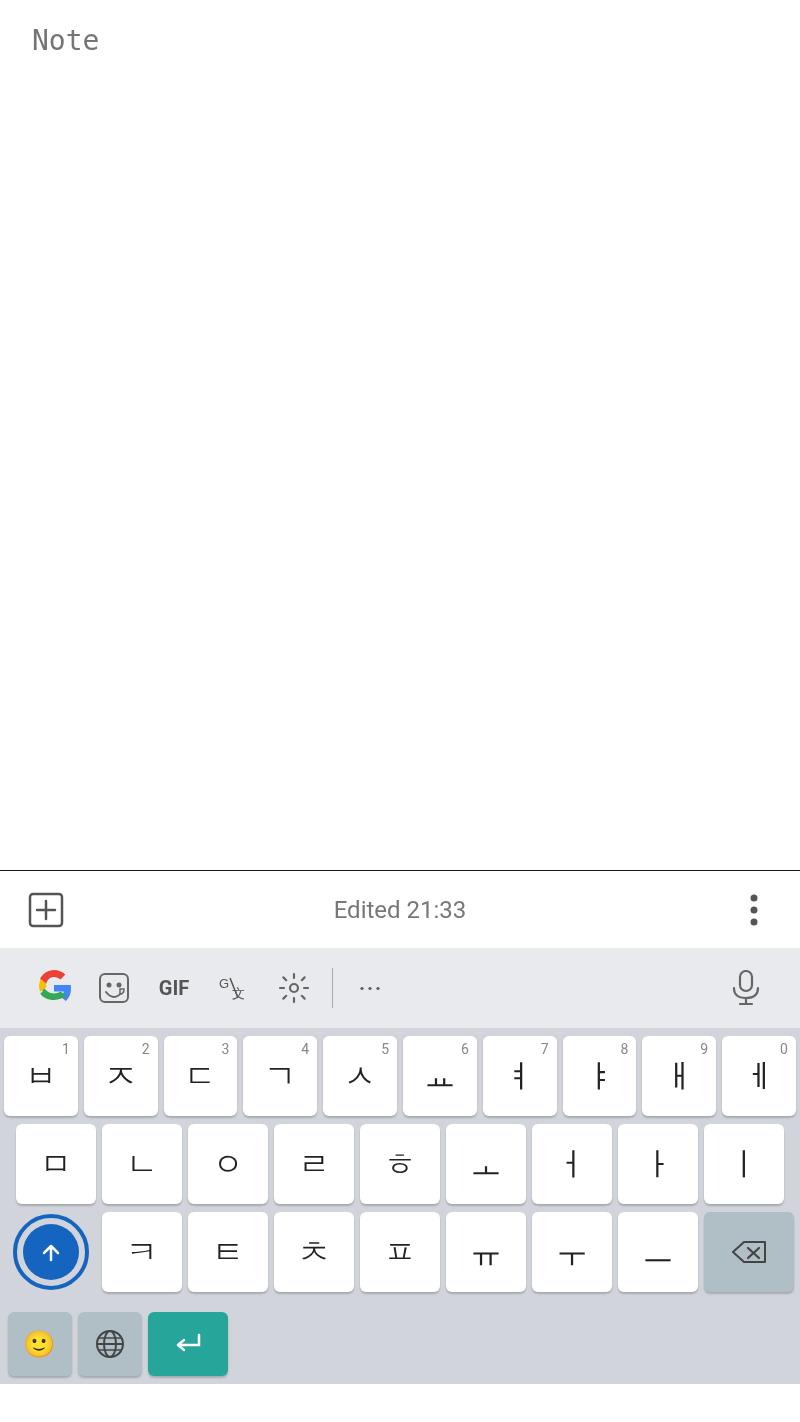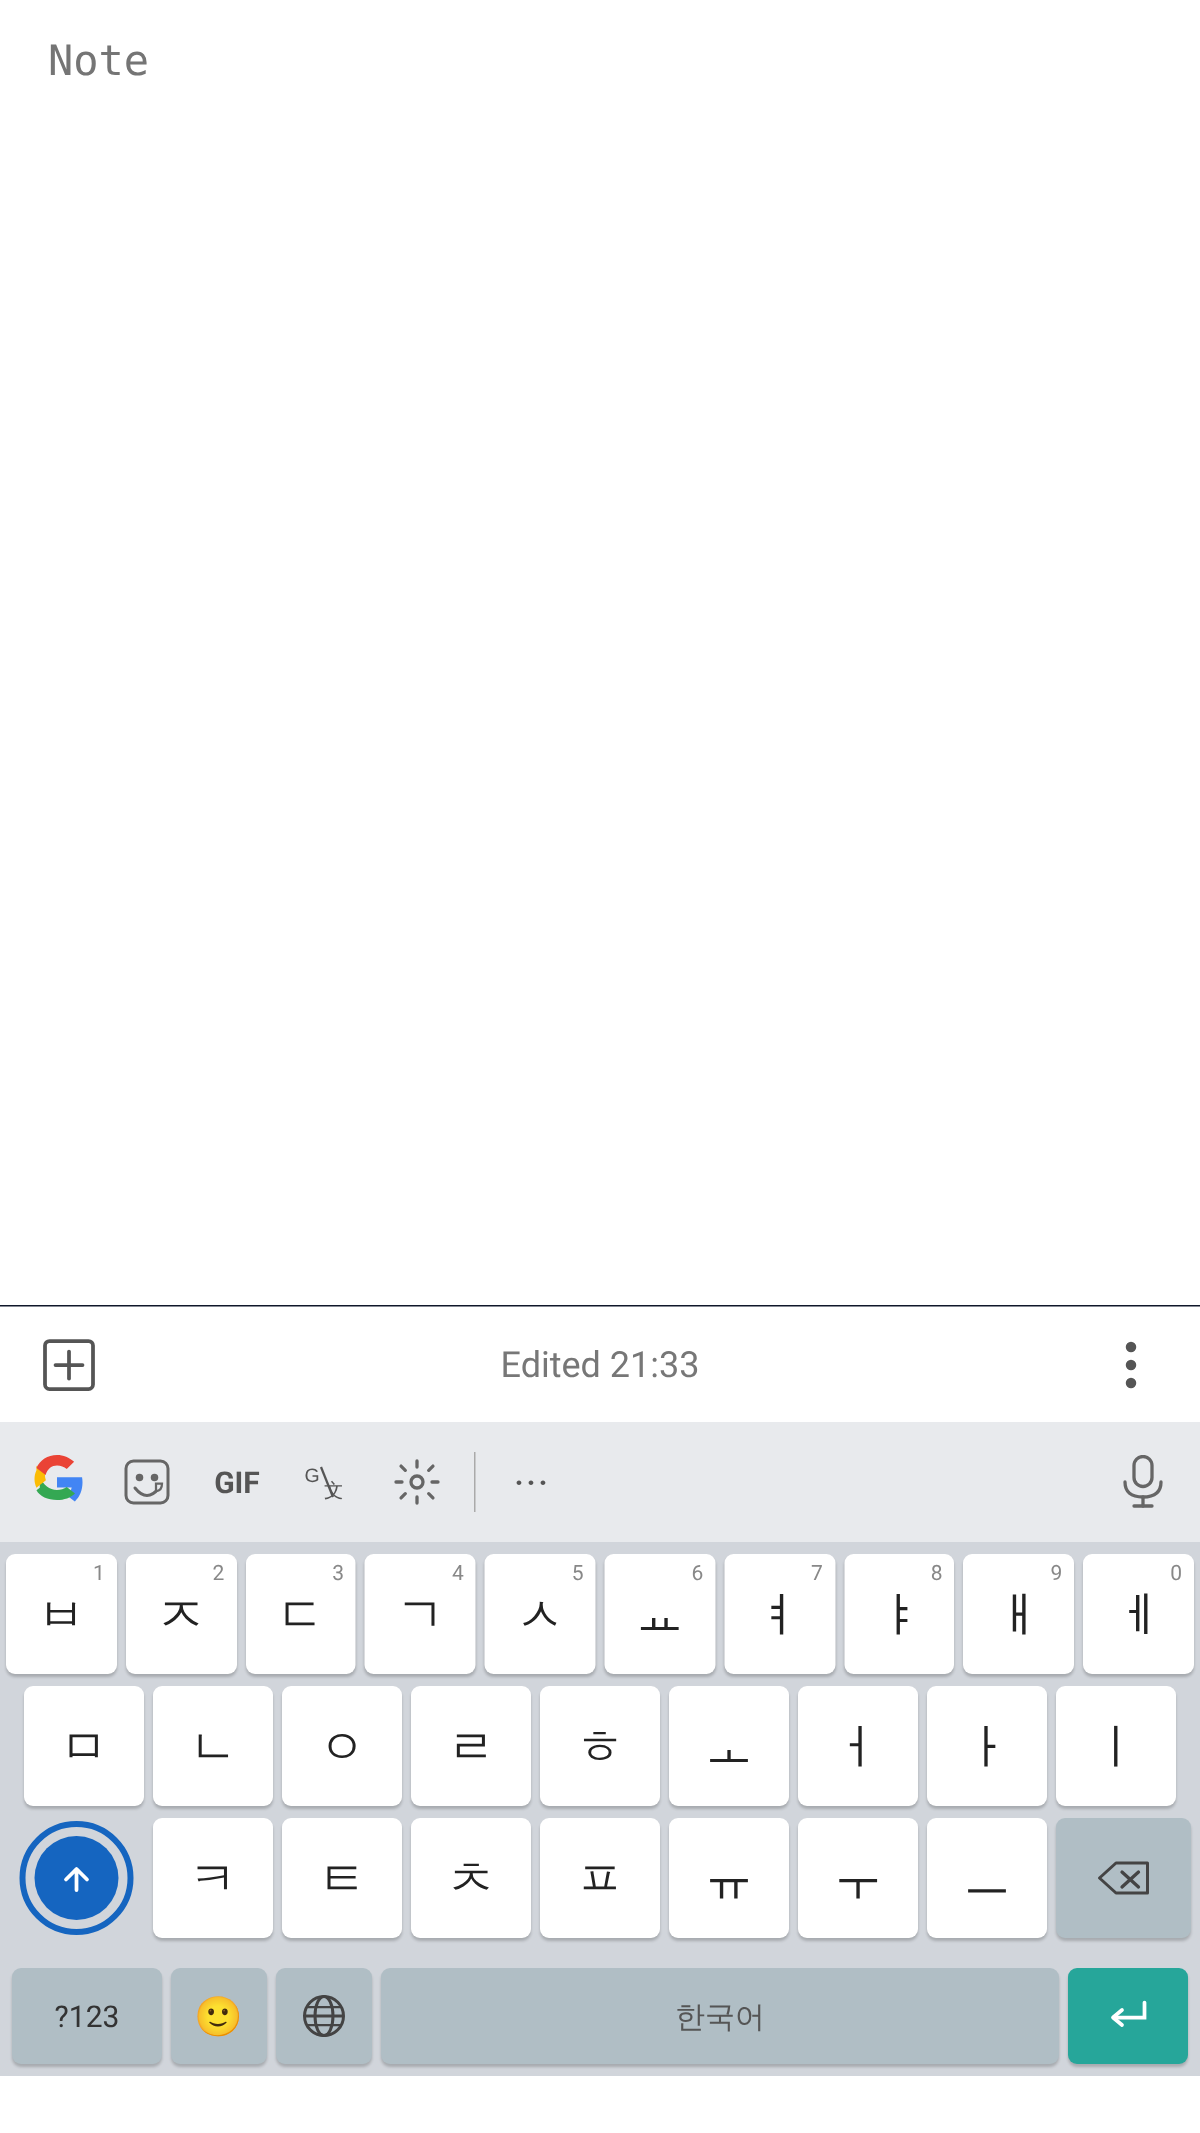--- a/index.html
+++ b/index.html
@@ -70,21 +70,21 @@
       color: #777;
     }
 
     
     #gboard-toolbar {
       width: 800px;
       height: 80px;
       background: #e8eaed;
       display: flex;
       align-items: center;
-      padding: 0 10px;
+      padding: 0 26px;
       gap: 4px;
     }
 
     .gboard-btn {
       height: 56px;
       min-width: 56px;
       display: flex;
       align-items: center;
       justify-content: center;
       border-radius: 8px;
@@ -404,41 +404,35 @@
       <svg width="36" height="28" viewBox="0 0 36 28" fill="none">
         <path d="M13 4L2 14L13 24H34V4H13Z" stroke="#444" stroke-width="2" fill="none" stroke-linejoin="round"></path>
         <line x1="17" y1="10" x2="28" y2="20" stroke="#444" stroke-width="2.2" stroke-linecap="round"></line>
         <line x1="28" y1="10" x2="17" y2="20" stroke="#444" stroke-width="2.2" stroke-linecap="round"></line>
       </svg>
     </div>
   </div>
 </div>
 
 <div id="keyboard-bottom">
-  <div class="bottom-key bottom-key-num">
-    <span style="font-size:20px;color:#333;">?123</span>
-  </div>
 
   <div class="bottom-key bottom-key-emoji">
     <span class="emoji-icon">🙂</span>
   </div>
 
   <div class="bottom-key bottom-key-globe">
     <svg width="30" height="30" viewBox="0 0 30 30" fill="none">
       <circle cx="15" cy="15" r="13" stroke="#444" stroke-width="2"></circle>
       <ellipse cx="15" cy="15" rx="6" ry="13" stroke="#444" stroke-width="2"></ellipse>
       <line x1="2" y1="15" x2="28" y2="15" stroke="#444" stroke-width="2"></line>
       <line x1="4" y1="9" x2="26" y2="9" stroke="#444" stroke-width="1.5"></line>
       <line x1="4" y1="21" x2="26" y2="21" stroke="#444" stroke-width="1.5"></line>
     </svg>
   </div>
 
-  <div class="bottom-key bottom-key-space">
-    <span>한국어</span>
-  </div>
 
   <div class="bottom-key bottom-key-enter">
     <svg width="34" height="26" viewBox="0 0 34 26" fill="none">
       <path d="M28 4V14H8" stroke="white" stroke-width="2.5" stroke-linecap="round"></path>
       <path d="M13 9L7 14L13 19" stroke="white" stroke-width="2.5" stroke-linecap="round" stroke-linejoin="round"></path>
     </svg>
   </div>
 </div>
 
 </body></html>

